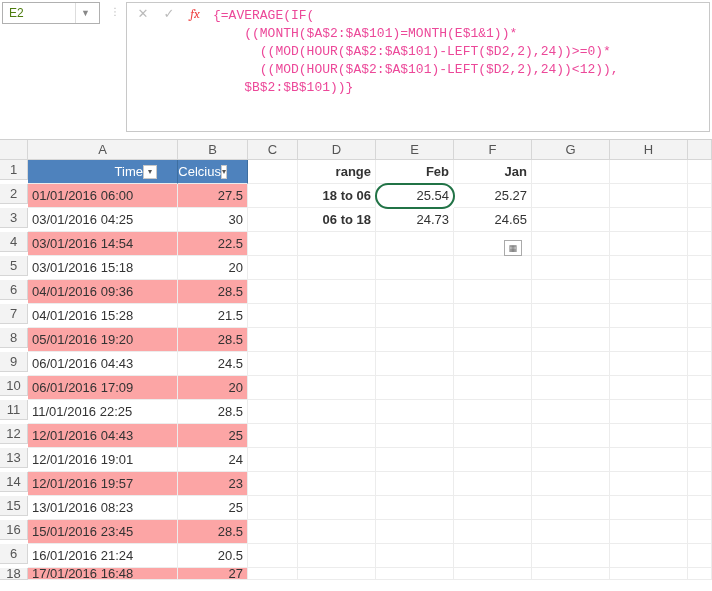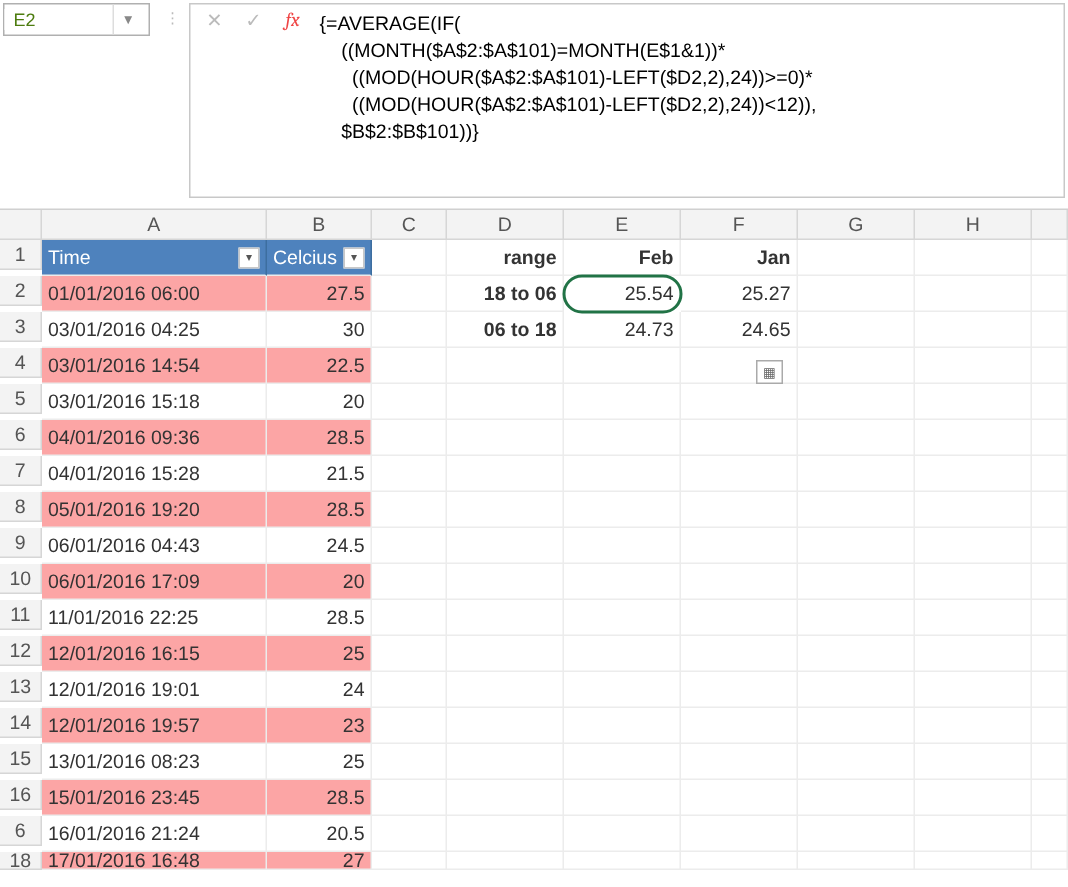--- a/index.html
+++ b/index.html
@@ -66,23 +66,23 @@
   .fx-btn {
     color: #bbb;
     font-size: 13px;
     width: 16px;
     text-align: center;
     margin-top: 1px;
   }
   .fx-btn.fx { font-style: italic; font-family: "Cambria", serif; color:#ef4444; }
   .formula-text {
     white-space: pre;
-    font-family: Liberation Sans, sans-serif;
+    font-family: Liberation Mono, monospace;
     font-size: 13px;
-    color: #000000;
+    color: #ec4899;
     line-height: 18px;
     padding-top: 2px;
   }
   
   .grid {
     display: grid;
     grid-template-columns: 28px 150px 70px 50px 78px 78px 78px 78px 78px 24px;
     font-size: 13px;
   }
   .col-head, .row-head, .corner {
@@ -104,22 +104,22 @@
     padding: 0 4px;
     background: #fff;
     overflow: hidden;
     white-space: nowrap;
   }
   .hdr-cell {
     background: #4e82bd;
     color: #fff;
     display: flex;
     align-items: center;
-    justify-content: space-between;
-    padding: 0 4px;
+    justify-content: flex-end;
+    padding: 0 20px;
     border-right: 1px solid #3d6ea0;
   }
   .hdr-cell .filter {
     width: 14px;
     height: 14px;
     background: #fff;
     display: flex;
     align-items: center;
     justify-content: center;
     font-size: 8px;
@@ -311,21 +311,21 @@
   <div class="cell num">28.5</div>
   <div class="cell"></div>
   <div class="cell"></div>
   <div class="cell"></div>
   <div class="cell"></div>
   <div class="cell"></div>
   <div class="cell"></div>
   <div class="cell"></div>
 
   <div class="row-head">12</div>
-  <div class="cell band">12/01/2016 16:15</div>
+  <div class="cell band">12/01/2016 04:43</div>
   <div class="cell band num">25</div>
   <div class="cell"></div>
   <div class="cell"></div>
   <div class="cell"></div>
   <div class="cell"></div>
   <div class="cell"></div>
   <div class="cell"></div>
   <div class="cell"></div>
 
   <div class="row-head">13</div>

